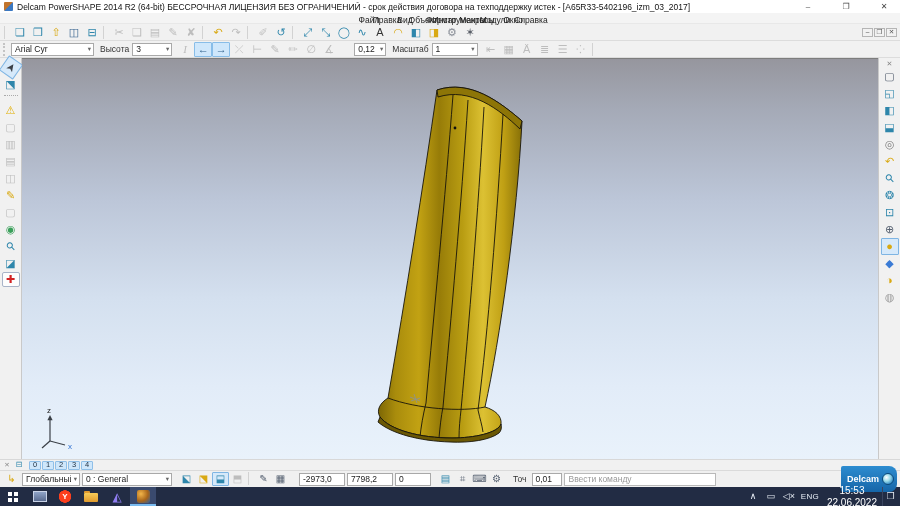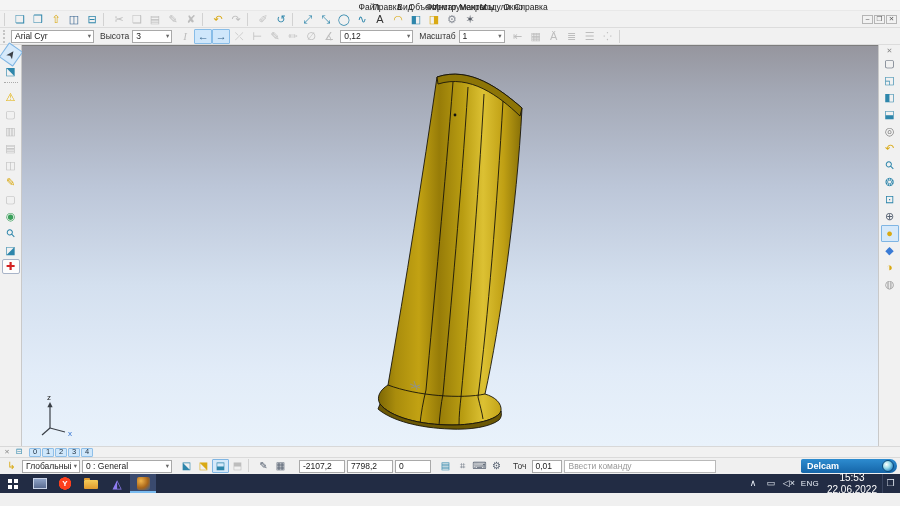--- a/index.html
+++ b/index.html
@@ -62,21 +62,21 @@
   .statusbar { height:17px; background:#f0f0f0; display:flex; align-items:center; padding:0 3px; border-top:1px solid #dadada; gap:2px; }
   .statusbar .tbi { width:17px; height:14px; font-size:10px; }
   .coord { width:46px; height:13px; background:#fff; border:1px solid #a9a9a9; font-size:8.5px;
     display:flex; align-items:center; padding:0 3px; flex:0 0 auto; }
   .coord.z { width:36px; }
   .tolbox { width:30px; }
   .cmd { width:152px; height:13px; border:1px solid #b9b9b9; font-size:8.5px; padding:4px 4px;
     font-family:"Liberation Sans", sans-serif; color:#222; background:#fff; }
   .cmd::placeholder { color:#999; }
   .badge { margin-left:auto; display:flex; align-items:center; background:linear-gradient(#2d8cd0,#1565a8);
-    color:#fff; font-weight:bold; font-size:9px; padding:0 3px 0 6px; height:14px; border-radius:2px 8px 8px 2px;gap:40px; }
+    color:#fff; font-weight:bold; font-size:9px; padding:0 3px 0 6px; height:26px; border-radius:2px 8px 8px 2px; }
   .dcircle { width:12px; height:12px; border-radius:50%; margin-left:3px;
     background:radial-gradient(circle at 35% 35%, #ffffff, #9adbe8 40%, #1b79c0 85%); border:1px solid #0d4a7a; }
   
   .taskbar { height:19px; background:#222c44; display:flex; align-items:stretch; }
   .taskbar .apps { display:flex; }
   .taskbar .tbi { width:26px; height:19px; font-size:11px; color:#dfe6f2; position:relative; }
   .taskbar .tb-act { background:#3a4a6e; box-shadow:inset 0 -2px 0 #79bbf0; }
   .taskbar .winlogo::after { content:""; position:absolute; left:8px; top:5px; width:4px; height:4px;
     background:#fff; box-shadow:6px 0 0 #fff, 0 6px 0 #fff, 6px 6px 0 #fff; }
   .taskbar .monitor::after { content:""; position:absolute; left:7px; top:4px; width:12px; height:9px;
@@ -94,20 +94,29 @@
   .tray .lang { width:24px; font-size:8px; letter-spacing:.3px; }
   .clock { color:#fff; font-size:10px; line-height:1.2; text-align:center; padding:0 5px; }
   .notif { width:16px; border-left:1px solid #3a4560; display:flex; align-items:center; justify-content:center;
     color:#e8eef6; font-size:9px; }
 </style>
 </head>
 <body>
 
 <div id="app">
 
+  <div class="titlebar">
+    <span class="appicon"></span>
+    <span class="title-text">Delcam PowerSHAPE 2014 R2 (64-bit) БЕССРОЧНАЯ ЛИЦЕНЗИЯ БЕЗ ОГРАНИЧЕНИЙ - срок действия договора на техподдержку истек - [A65R33-5402196_izm_03_2017]</span>
+    <span class="wctls">
+        <span class="tbi">–</span>
+        <span class="tbi">❐</span>
+        <span class="tbi">✕</span>
+      </span>
+  </div>
 
   <div class="menubar">
     <span style="display:flex">
         <span class="tbi mi">Файл</span>
         <span class="tbi mi">Правка</span>
         <span class="tbi mi">Вид</span>
         <span class="tbi mi">Объект</span>
         <span class="tbi mi">Формат</span>
         <span class="tbi mi">Инструменты</span>
         <span class="tbi mi">Макросы</span>
@@ -169,21 +178,21 @@
         <span class="tbi dis it">I</span>
         <span class="tbi hl" style="color: rgb(51, 99, 140);">←</span>
         <span class="tbi hl" style="color: rgb(51, 99, 140);">→</span>
         <span class="tbi dis">⤫</span>
         <span class="tbi dis">⊢</span>
         <span class="tbi dis">✎</span>
         <span class="tbi dis">✏</span>
         <span class="tbi dis">∅</span>
         <span class="tbi dis">∡</span>
       </span>
-    <span class="combo" style="width:73px;margin-left:2px">
+    <span class="combo" style="width:32px;margin-left:16px">
       <span class="cval">0,12</span>
       <span class="carr">▾</span>
     </span>
     <span class="tlabel">Масштаб</span>
     <span class="combo" style="width:46px">
       <span class="cval">1</span>
       <span class="carr">▾</span>
     </span>
     <span style="display:flex;margin-left:4px">
         <span class="tbi dis">⇤</span>
@@ -308,21 +317,21 @@
     </span>
     <span style="display:flex;margin-left:4px">
         <span class="tbi" style="color: rgb(46, 134, 171);">⬕</span>
         <span class="tbi" style="color: rgb(217, 169, 19);">⬔</span>
         <span class="tbi act" style="color: rgb(46, 134, 171);">⬓</span>
         <span class="tbi dis">⬒</span>
         <span class="tsep"></span>
         <span class="tbi" style="color: rgb(85, 96, 112);">✎</span>
         <span class="tbi" style="color: rgb(85, 96, 112);">▦</span>
       </span>
-    <span class="coord" style="margin-left:8px">-2107,2</span>
+    <span class="coord" style="margin-left:8px">-2973,0</span>
     <span class="coord">7798,2</span>
     <span class="coord z">0</span>
     <span style="display:flex;margin-left:4px">
         <span class="tbi" style="color: rgb(46, 134, 171);">▤</span>
         <span class="tbi" style="color: rgb(85, 96, 112);">⌗</span>
         <span class="tbi" style="color: rgb(85, 96, 112);">⌨</span>
         <span class="tbi" style="color: rgb(85, 96, 112);">⚙</span>
       </span>
     <span class="tlabel">Точ</span>
     <span class="coord tolbox">0,01</span>

